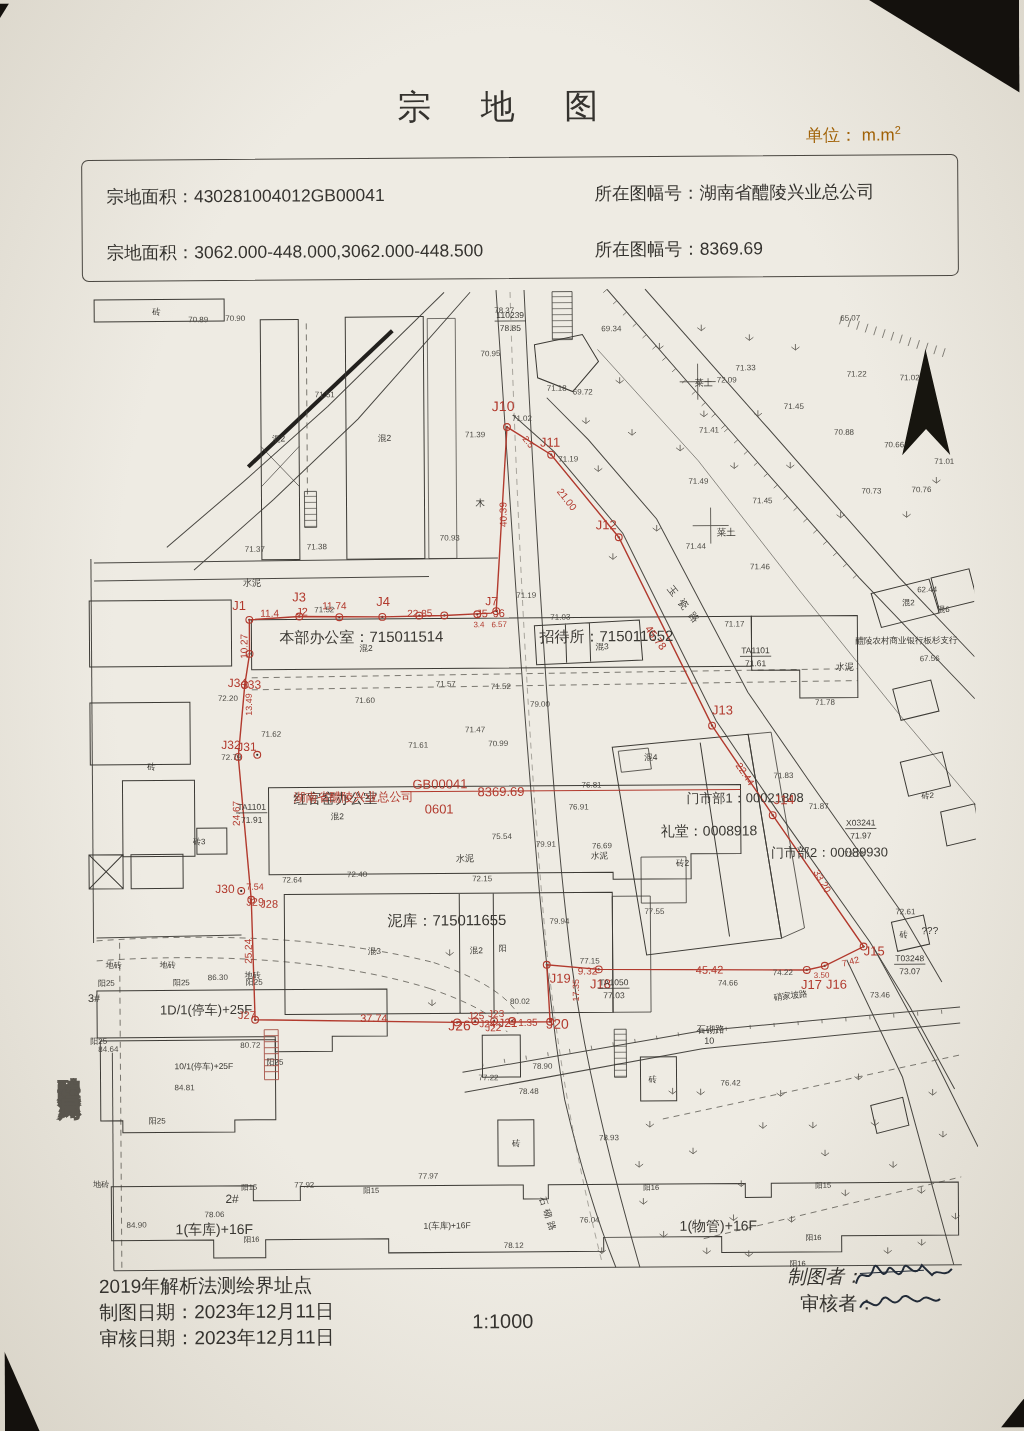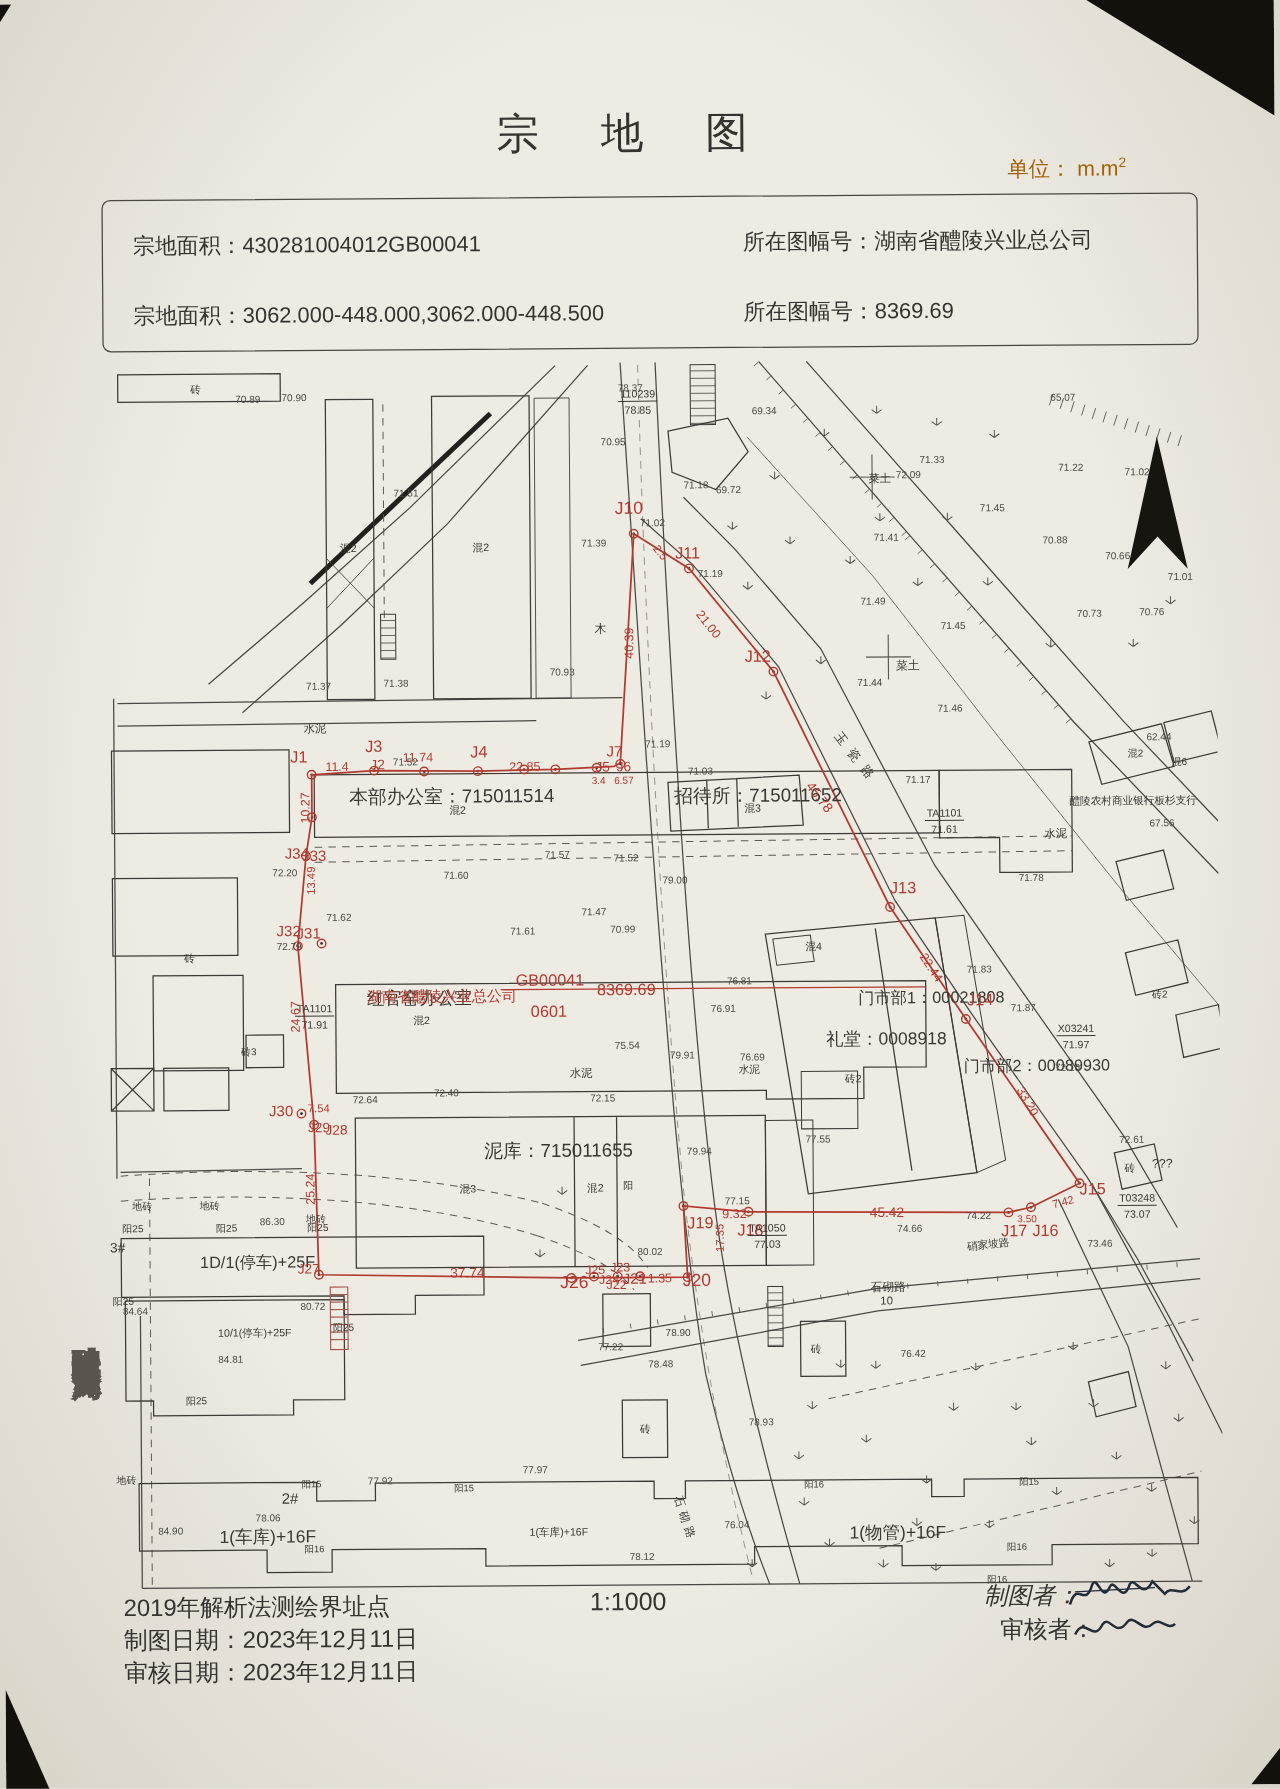--- a/index.html
+++ b/index.html
@@ -18,21 +18,21 @@
   .inforow{position:absolute;left:0;width:100%;font-size:17.5px;color:#35332f;white-space:nowrap;}
   .cellL{position:absolute;left:24px;}
   .cellR{position:absolute;left:512px;}
   #row1{top:24px;} #row2{top:80px;}
   #sideLabel{top:1056px;left:48px;width:34px;height:230px;
     writing-mode:vertical-rl;text-orientation:upright;
     font-family:"Liberation Serif",serif;font-weight:700;font-size:23px;letter-spacing:3px;
     color:#aaa49a;-webkit-text-stroke:0.9px #5a564e;}
   .foot{font-size:19px;color:#35332f;white-space:nowrap;}
   #f-method{top:1271px;left:95px;}
-  #f-scale{top:1271px;left:468px;font-size:20px;}
+  #f-scale{top:1310px;left:468px;font-size:20px;}
   #f-draftdate{top:1297px;left:95px;}
   #f-reviewdate{top:1323px;left:95px;}
   #f-drafter{top:1266px;left:783px;font-style:italic;}
   #f-reviewer{top:1293px;left:783px;margin-left:13px;}
   .sig{position:absolute;}
   svg text{font-family:"Liberation Sans",sans-serif;}
   .corner{position:absolute;}
 </style>
 </head>
 <body>

